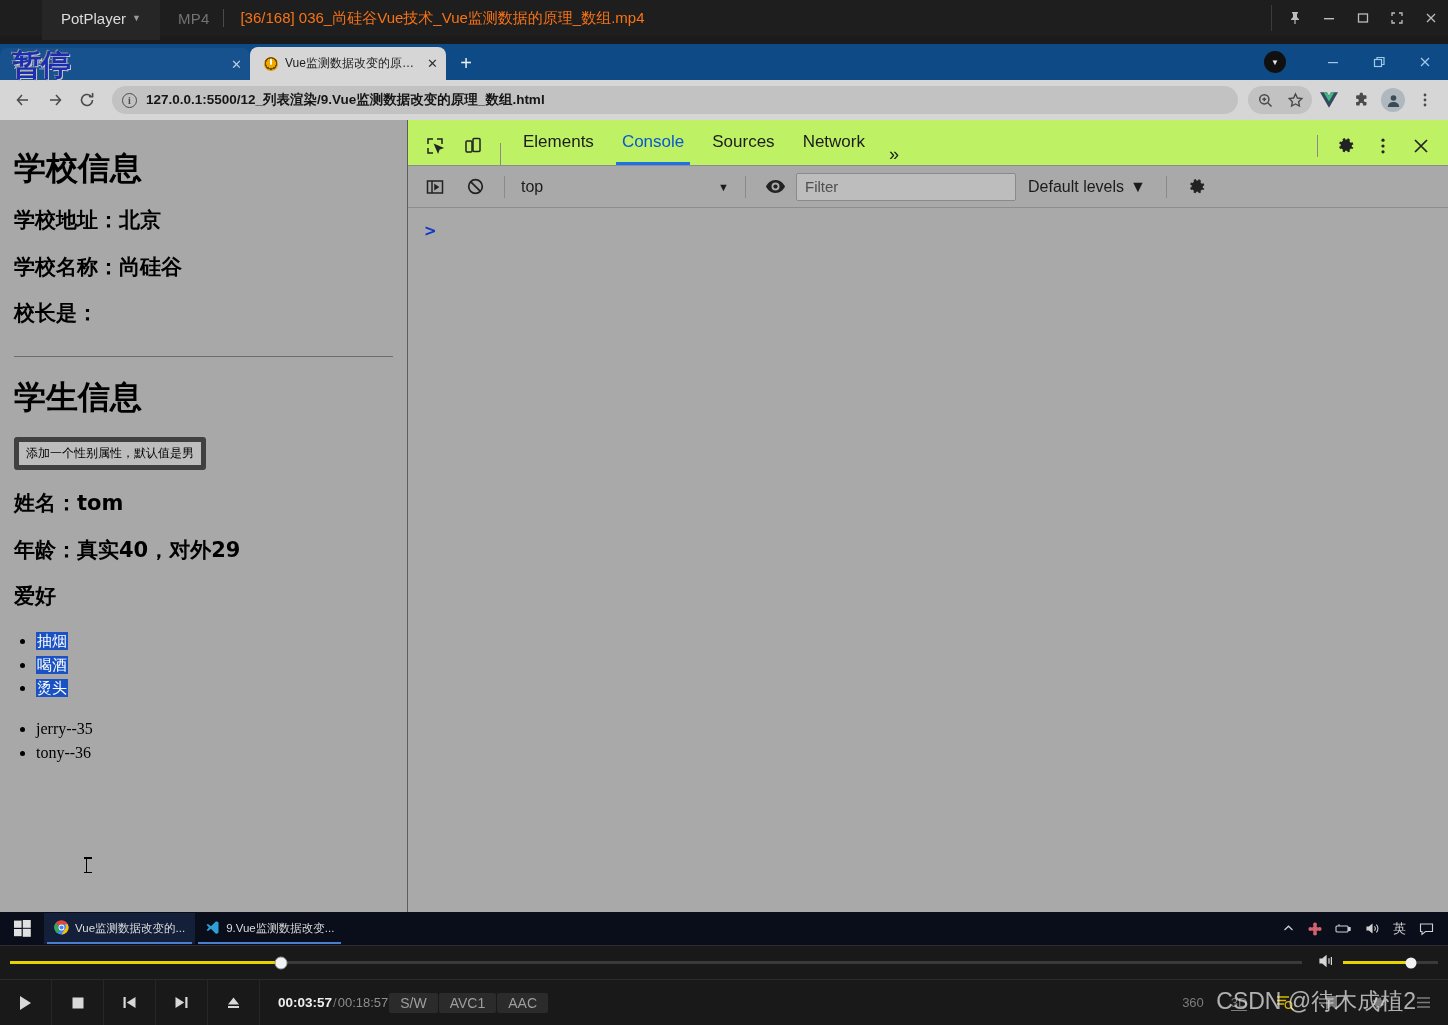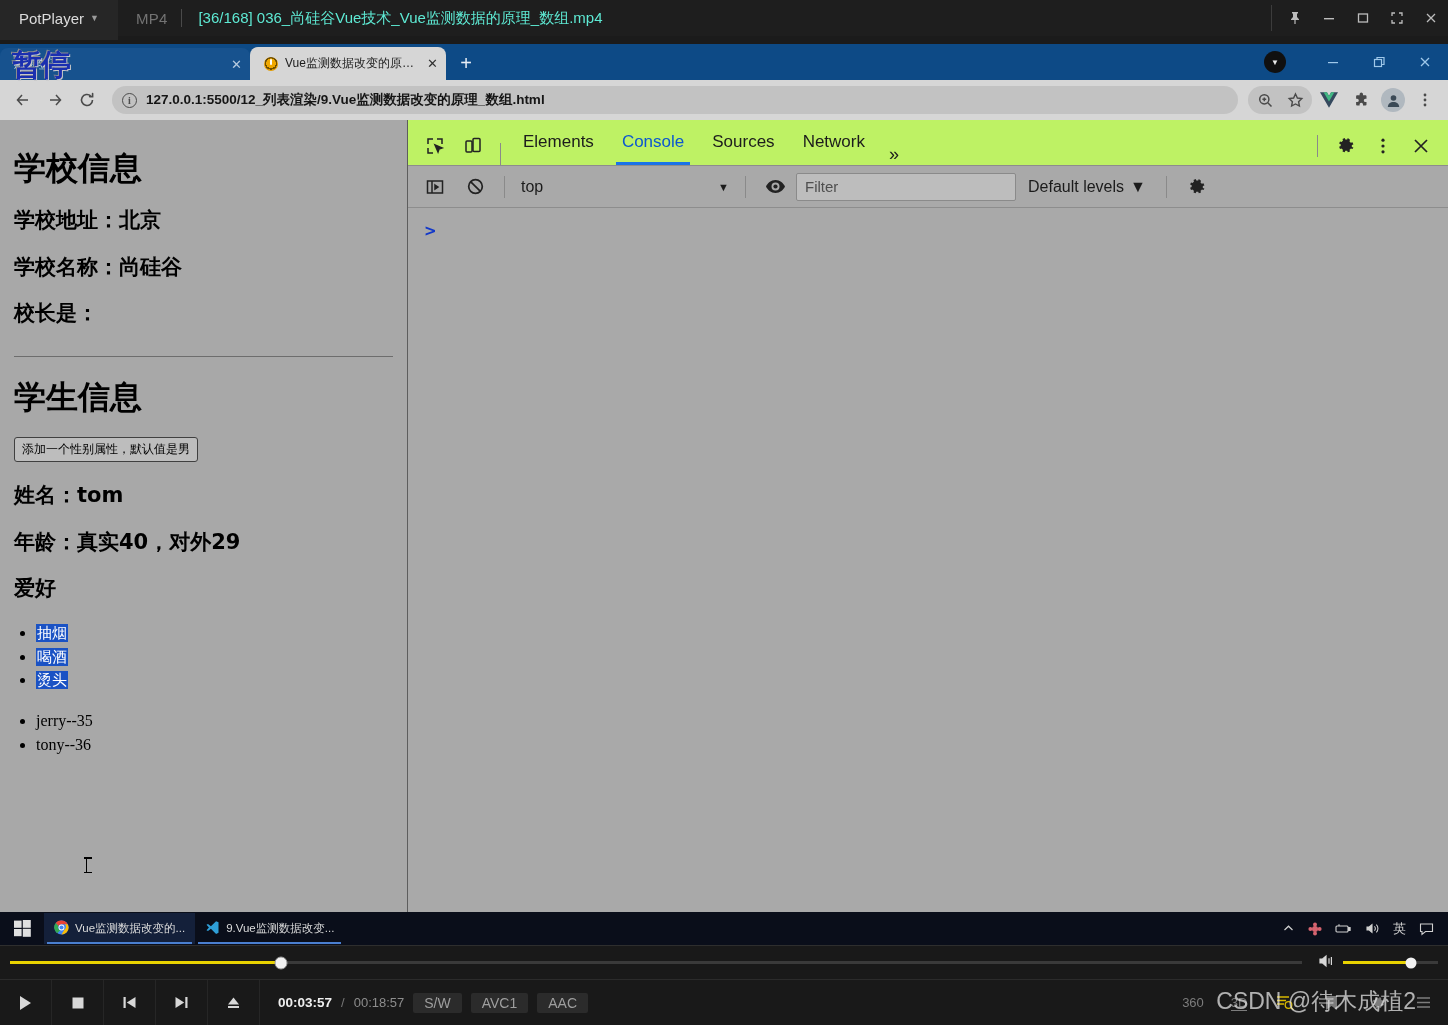--- a/index.html
+++ b/index.html
@@ -9,33 +9,34 @@
     font-family: "Liberation Sans", "DejaVu Sans", sans-serif;
     background: #1b1b1b;
   }
   #root { position: relative; width: 1448px; height: 1025px; }
 
   
   .pot-titlebar {
     position: absolute; left: 0; top: 0; width: 1448px; height: 36px;
     background: #1e1e1e; display: flex; align-items: center;
     color: #d6d6d6;
+    padding-left: 42px;
   }
   .pot-logo {
     width: 118px; height: 44px; background: #262626;
     display: flex; align-items: center; justify-content: center; gap: 6px;
     font-size: 15px; color: #dcdcdc;
   }
   .pot-caret { font-size: 9px; color: #9a9a9a; }
   .pot-fmt {
     padding: 0 14px 0 18px; font-size: 15px; color: #737373; letter-spacing:.2px;
   }
   .pot-sep { width:1px; height:18px; background:#4a4a4a; }
   .pot-title {
-    padding-left: 16px; font-size: 15px; color: #5eead4; white-space: nowrap;
+    padding-left: 16px; font-size: 15px; color: #f97316; white-space: nowrap;
     overflow: hidden; text-overflow: ellipsis; flex: 1;
   }
   .pot-winbtns { display: flex; align-items: center; height: 44px; }
   .pot-winbtns .sepbar { width:1px; height:26px; background:#3c3c3c; margin-right:6px; }
   .pot-wbtn {
     width: 34px; height: 44px; display: flex; align-items: center; justify-content: center;
     color: #bdbdbd;
   }
   .pot-wbtn svg { display:block; }
 
@@ -134,21 +135,21 @@
     font-size: 32px; font-weight: 700; line-height: 1.2;
     margin: 21px 0 21px 6px; font-family:"DejaVu Sans", sans-serif;
   }
   .page h3 {
     font-size: 21px; font-weight: 700; line-height: 1.2;
     margin: 21px 0 21px 6px; font-family:"DejaVu Sans", sans-serif;
   }
   .page hr { border: none; border-top: 1px solid #6d6d6d; margin: 30px 6px 18px 6px; }
   .addbtn {
     margin-left: 6px; font-size: 12px; padding: 3px 7px;
-    background: #bdbdbd; border: 1px solid #404040; border-radius: 3px;
+    background: #bdbdbd; border: 5px solid #404040; border-radius: 3px;
     font-family:"DejaVu Sans", sans-serif; color:#000; cursor: default;
   }
   .page ul { margin: 16px 0 16px 28px; }
   .page ul li { font-size: 16px; line-height: 1.52; font-family:"Liberation Serif", serif; }
   .page ul.hobby li { font-family:"DejaVu Sans", sans-serif; font-size: 15px; line-height:1.58; }
   .page ul.hobby li span { background:#1a52c4; color:#ffffff; padding: 0 1px; }
   .text-cursor {
     position:absolute; left:86px; top:737px; width:2px; height:16px;
     border-left:1.5px solid #000; border-right:0;
   }
@@ -231,21 +232,21 @@
   .vol-group { display:flex; align-items:center; gap:8px; width: 120px; }
   .vol-track { position:relative; flex:1; height:3px; background:#3a3a3a; }
   .vol-fill { position:absolute; left:0; top:0; height:3px; background:#e8d200; }
   .vol-knob { position:absolute; top:50%; transform:translate(-50%,-50%); width:11px;height:11px;border-radius:50%;background:#f2f2f2; }
   .btn-row { height: 46px; display:flex; align-items:center; border-top:1px solid #2b2b2b; }
   .pbtn {
     width: 52px; height: 46px; display:flex;align-items:center;justify-content:center;
     color:#d8d8d8; border-right: 1px solid #262626;
   }
   .time-group {
-    display:flex; align-items:center; gap:9px; padding-left: 18px;
+    display:flex; align-items:center; gap:1px; padding-left: 18px;
     font-family:"Liberation Sans", sans-serif;
   }
   .t-cur { font-size: 13.5px; color:#efefef; font-weight: 600; }
   .t-slash { font-size: 13px; color:#777; }
   .t-tot { font-size: 13px; color:#8d8d8d; }
   .codec { font-size: 14px; color:#9e9e9e; background:#2b2b2b; padding: 2px 11px; border-radius:2px; }
   .right-btns { margin-left:auto; display:flex; align-items:center; gap:4px; padding-right:4px; }
   .rbtn { width: 42px; height:46px; display:flex;align-items:center;justify-content:center; color:#7c7c7c; font-size:12px; }
   .watermark {
     position:absolute; right: 32px; bottom: 8px;

